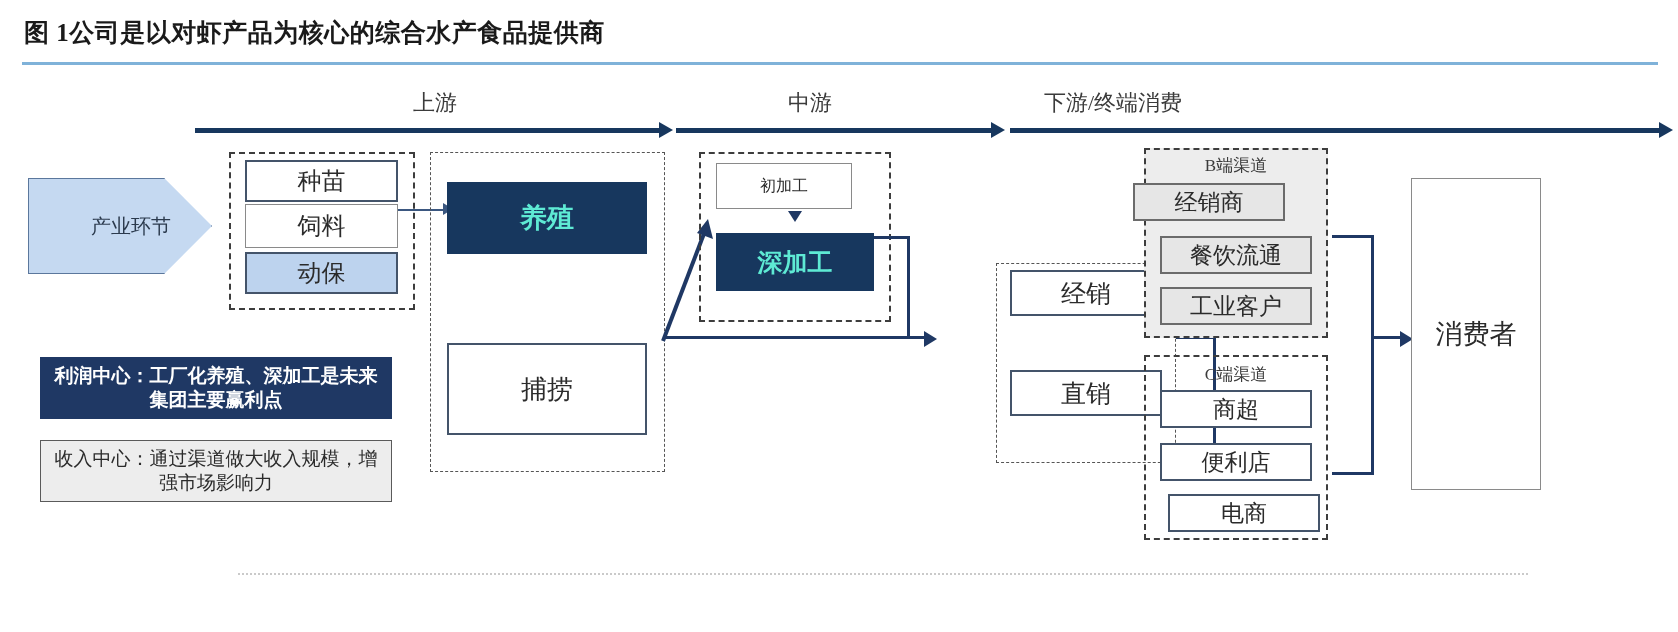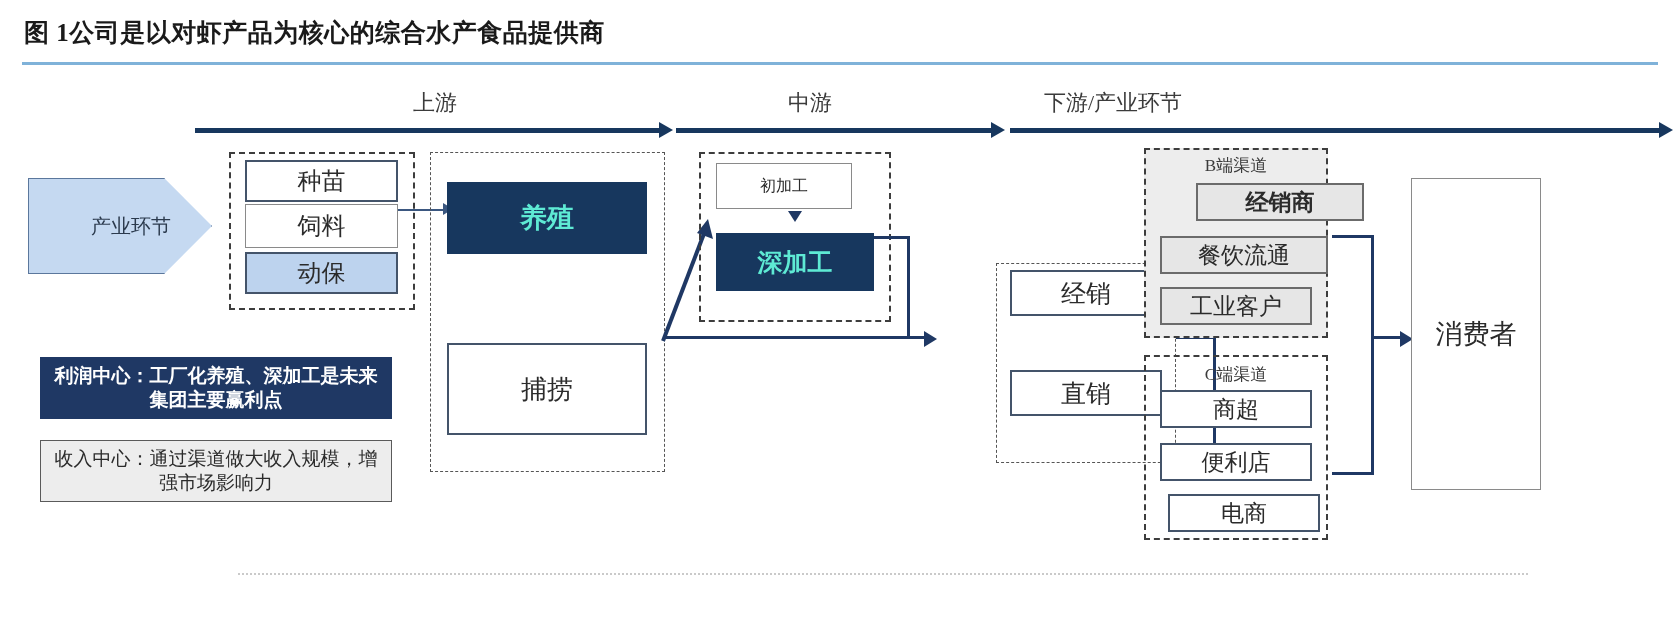--- a/index.html
+++ b/index.html
@@ -206,21 +206,21 @@
 
   <div id="fig-title">图 1公司是以对虾产品为核心的综合水产食品提供商</div>
   <div id="title-rule"></div>
 
   <div class="stage-label" style="left:345px; top:88px; width:180px;">上游</div>
   <div class="stage-arrow" style="left:195px; top:128px; width:465px;"></div>
 
   <div class="stage-label" style="left:755px; top:88px; width:110px;">中游</div>
   <div class="stage-arrow" style="left:676px; top:128px; width:316px;"></div>
 
-  <div class="stage-label" style="left:1003px; top:88px; width:220px;">下游/产业环节</div>
+  <div class="stage-label" style="left:1003px; top:88px; width:220px;">下游/终端消费</div>
   <div class="stage-arrow" style="left:1010px; top:128px; width:650px;"></div>
 
   <div id="industry-chevron">
     <span>产业环节</span>
   </div>
 
   <div class="legend-box" id="legend-revenue" style="left:40px; top:440px; width:352px; height:62px;">收入中心：通过渠道做大收入规模，增强市场影响力</div>
   <div class="legend-box" id="legend-profit" style="left:40px; top:357px; width:352px; height:62px;">利润中心：工厂化养殖、深加工是未来集团主要赢利点</div>
 
   <div class="dashed-group" style="left:229px; top:152px; width:186px; height:158px;"></div>
@@ -257,22 +257,22 @@
   <div class="hline" style="left:1176px; top:336px; width:40px;"></div>
   <div class="vline" style="left:1213px; top:243px; height:210px;"></div>
   <div class="hline" style="left:1213px; top:243px; width:28px;"></div>
   <div class="arrowhead-right" style="left:1238px; top:238px;"></div>
   <div class="hline" style="left:1213px; top:450px; width:28px;"></div>
   <div class="arrowhead-right" style="left:1238px; top:445px;"></div>
 
   <div class="dashed-group grayfill" style="left:1144px; top:148px; width:184px; height:190px;">
     <div class="group-caption" style="top:4px;">B端渠道</div>
   </div>
-  <div class="box gray" style="left:1196px; top:183px; width:168px; height:38px; font-size:23px;font-weight:bold;">经销商</div>
-  <div class="box gray" style="left:1160px; top:236px; width:168px; height:38px; font-size:23px;">餐饮流通</div>
+  <div class="box gray" style="left:1133px; top:183px; width:152px; height:38px; font-size:23px;">经销商</div>
+  <div class="box gray" style="left:1160px; top:236px; width:152px; height:38px; font-size:23px;">餐饮流通</div>
   <div class="box gray" style="left:1160px; top:287px; width:152px; height:38px; font-size:23px;">工业客户</div>
 
   <div class="dashed-group" style="left:1144px; top:355px; width:184px; height:185px;">
     <div class="group-caption" style="top:6px;">C端渠道</div>
   </div>
   <div class="box" style="left:1160px; top:390px; width:152px; height:38px; font-size:23px;">商超</div>
   <div class="box" style="left:1160px; top:443px; width:152px; height:38px; font-size:23px;">便利店</div>
   <div class="box" style="left:1160px; top:494px; width:152px; height:38px; font-size:23px;margin-left:8px;">电商</div>
 
   <div class="hline" style="left:1332px; top:235px; width:42px;"></div>

